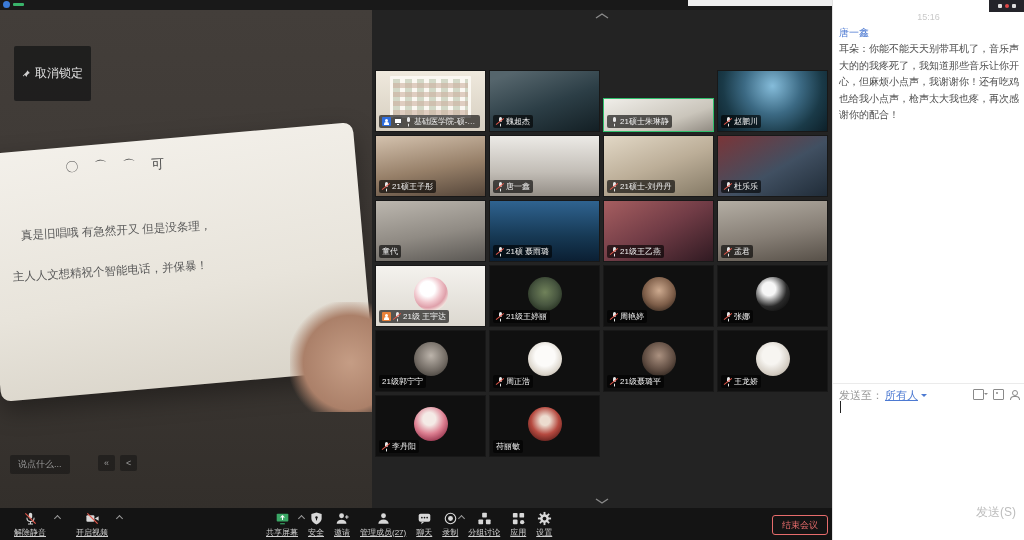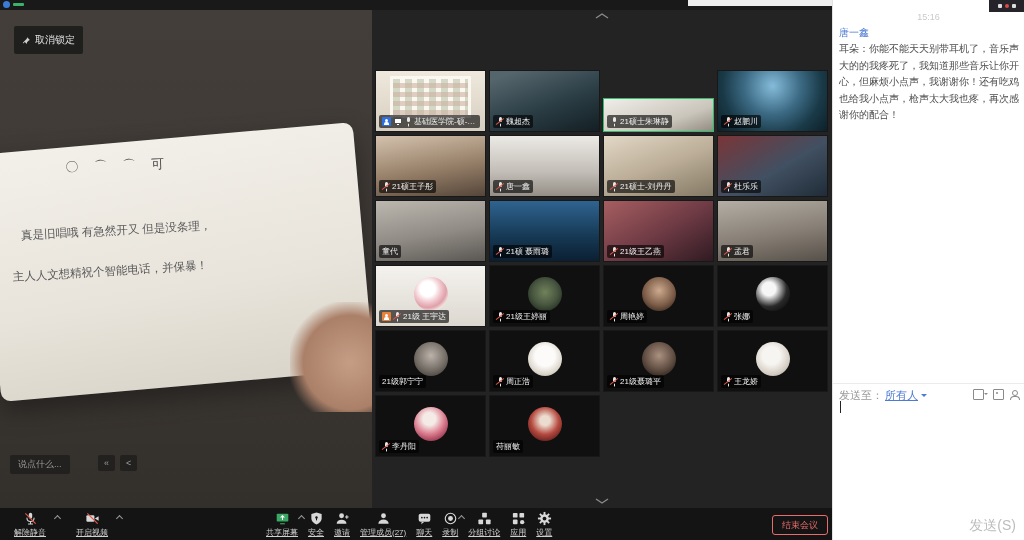--- a/index.html
+++ b/index.html
@@ -8,21 +8,21 @@
   
   .frag-strip{position:absolute;left:688px;top:0;width:150px;height:6px;background:#ededed;}
   .frag-tr{position:absolute;left:989px;top:0;width:35px;height:12px;background:#24242a;display:flex;align-items:center;justify-content:center;gap:3px;z-index:9;}
   .dotr{width:4px;height:4px;border-radius:50%;background:#e04848;}
   .dotw{width:4px;height:4px;background:#ddd;border-radius:1px;}
   .frag-tl{position:absolute;left:3px;top:0;height:9px;display:flex;gap:3px;align-items:center;z-index:9;}
   .dotb{width:7px;height:7px;border-radius:50%;background:#3b7bd8;}
   .dashg{width:11px;height:3px;background:#39b36a;border-radius:1px;}
   
   .pinned{position:absolute;left:0;top:10px;width:372px;height:498px;background:linear-gradient(180deg,#433e3a 0%,#3d3834 55%,#332f2b 100%);overflow:hidden;}
-  .unpin{position:absolute;left:14px;top:16px;display:flex;align-items:center;gap:4px;background:rgba(28,28,28,.92);border:none;color:#e0e0e0;font-size:10px;padding:7px 8px;border-radius:2px;cursor:pointer;font-family:inherit;}
+  .unpin{position:absolute;left:14px;top:36px;display:flex;align-items:center;gap:4px;background:rgba(28,28,28,.92);border:none;color:#e0e0e0;font-size:12px;padding:19px 8px;border-radius:2px;cursor:pointer;font-family:inherit;}
   .paper{position:absolute;left:-10px;top:128px;width:374px;height:248px;background:linear-gradient(175deg,#f3f0ea 0%,#e8e4db 60%,#d9d4c9 100%);transform:rotate(-5deg);border-radius:10px;box-shadow:0 10px 24px rgba(0,0,0,.35);}
   .doodle{position:absolute;left:84px;top:14px;font-size:13px;color:#4a4a4a;letter-spacing:6px;transform:rotate(3deg);}
   .hw{position:absolute;font-size:11.5px;color:#585858;white-space:nowrap;}
   .hw1{left:34px;top:80px;transform:rotate(2deg);}
   .hw2{left:22px;top:120px;transform:rotate(1.5deg);}
   .hand{position:absolute;left:290px;top:292px;width:100px;height:110px;background:radial-gradient(ellipse at 60% 55%,#c59d85 0%,#ab8069 55%,rgba(60,40,30,0) 74%);}
   .say{position:absolute;left:10px;top:445px;background:rgba(20,20,20,.55);color:#9a9a9a;font-size:9px;padding:3px 8px;border-radius:2px;}
   .colbox{position:absolute;top:445px;background:rgba(20,20,20,.55);color:#9a9a9a;font-size:9px;padding:3px 6px;border-radius:2px;}
   .c1{left:98px;} .c2{left:120px;}
   
@@ -63,21 +63,21 @@
   .ci{width:9px;height:9px;position:relative;}
   .ci.win{border:1px solid #8a8a8a;border-radius:1px;}
   .ci.win::after{content:"";position:absolute;right:-5px;top:3px;border:2.5px solid transparent;border-top-color:#8a8a8a;}
   .ci.img{border:1px solid #8a8a8a;border-radius:1px;margin-left:3px;}
   .ci.img::before{content:"";position:absolute;left:1.5px;top:1.5px;width:2.5px;height:2.5px;border-radius:50%;background:#8a8a8a;}
   .ci.person::before{content:"";position:absolute;left:2px;top:0;width:4px;height:4px;border:1px solid #8a8a8a;border-radius:50%;}
   .ci.person::after{content:"";position:absolute;left:0;top:5.5px;width:8px;height:3.5px;border:1px solid #8a8a8a;border-bottom:none;border-radius:4px 4px 0 0;}
   .cursor{position:absolute;left:7px;top:401px;width:1px;height:12px;background:#222;}
   .tooltip{position:absolute;left:34px;top:431px;height:24px;background:#3c3c3c;border-radius:4px;display:flex;align-items:center;padding:0 8px;gap:5px;box-shadow:0 2px 6px rgba(0,0,0,.3);}
   .tooltip span{font-size:8.5px;color:#f0f0f0;white-space:nowrap;}
-  .send-btn{position:absolute;right:8px;bottom:5px;font-size:14px;color:#bdbdbd;cursor:pointer;}
+  .send-btn{position:absolute;right:8px;bottom:19px;font-size:12px;color:#bdbdbd;cursor:pointer;}
   
   .toolbar{position:absolute;left:0;top:508px;width:832px;height:32px;background:#141414;}
   .tb-left{position:absolute;left:2px;top:0;display:flex;gap:6px;}
   .tb-left .tb-item{width:48px;}
   .tb-center{position:absolute;left:262px;top:0;display:flex;gap:2px;}
   .tb-item{display:flex;flex-direction:column;align-items:center;justify-content:center;height:32px;position:relative;cursor:pointer;padding:0 4px;}
   .tb-ico{height:15px;display:flex;align-items:center;}
   .tb-lb{font-size:8px;color:#cfcfcf;margin-top:1px;white-space:nowrap;text-decoration:underline;}
   .caret{position:absolute;top:8px;right:-2px;width:4px;height:4px;border-left:1px solid #9a9a9a;border-top:1px solid #9a9a9a;transform:rotate(45deg);cursor:pointer;}
   .end-btn{position:absolute;right:4px;top:7px;padding:2.5px 9px;font-size:9px;color:#e76c6c;border:1px solid #e76c6c;border-radius:3px;background:transparent;cursor:pointer;font-family:inherit;}

